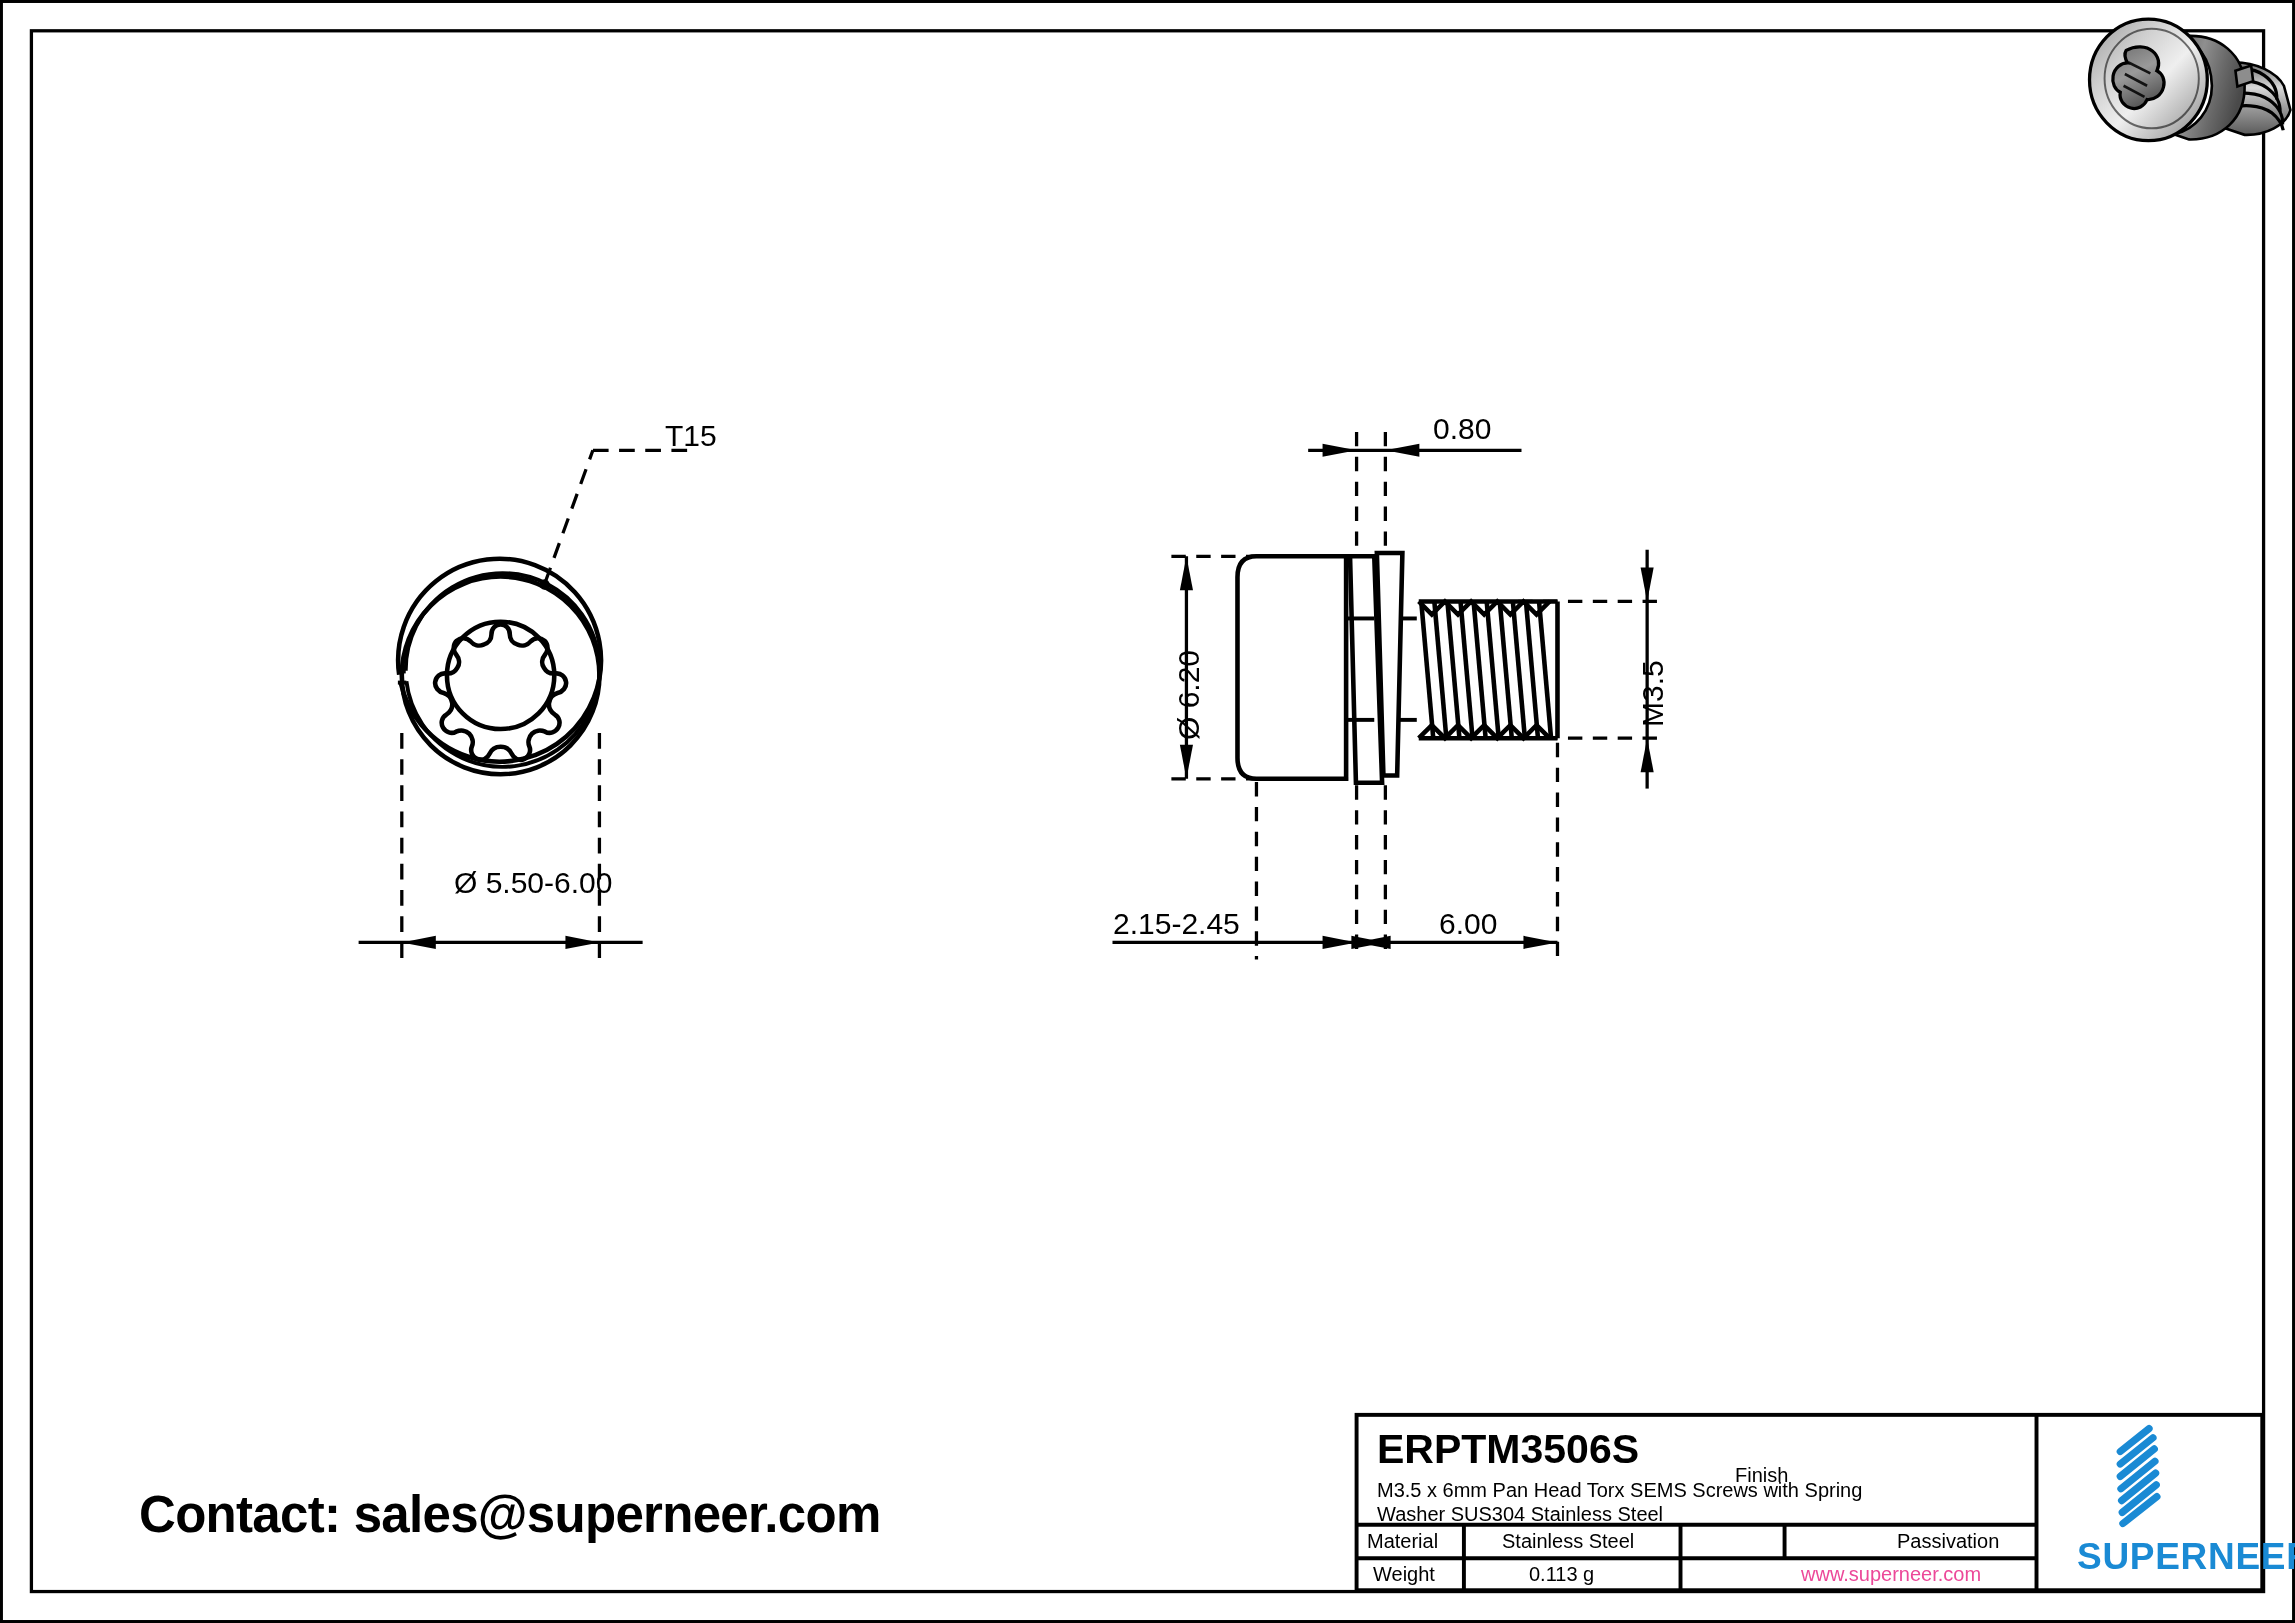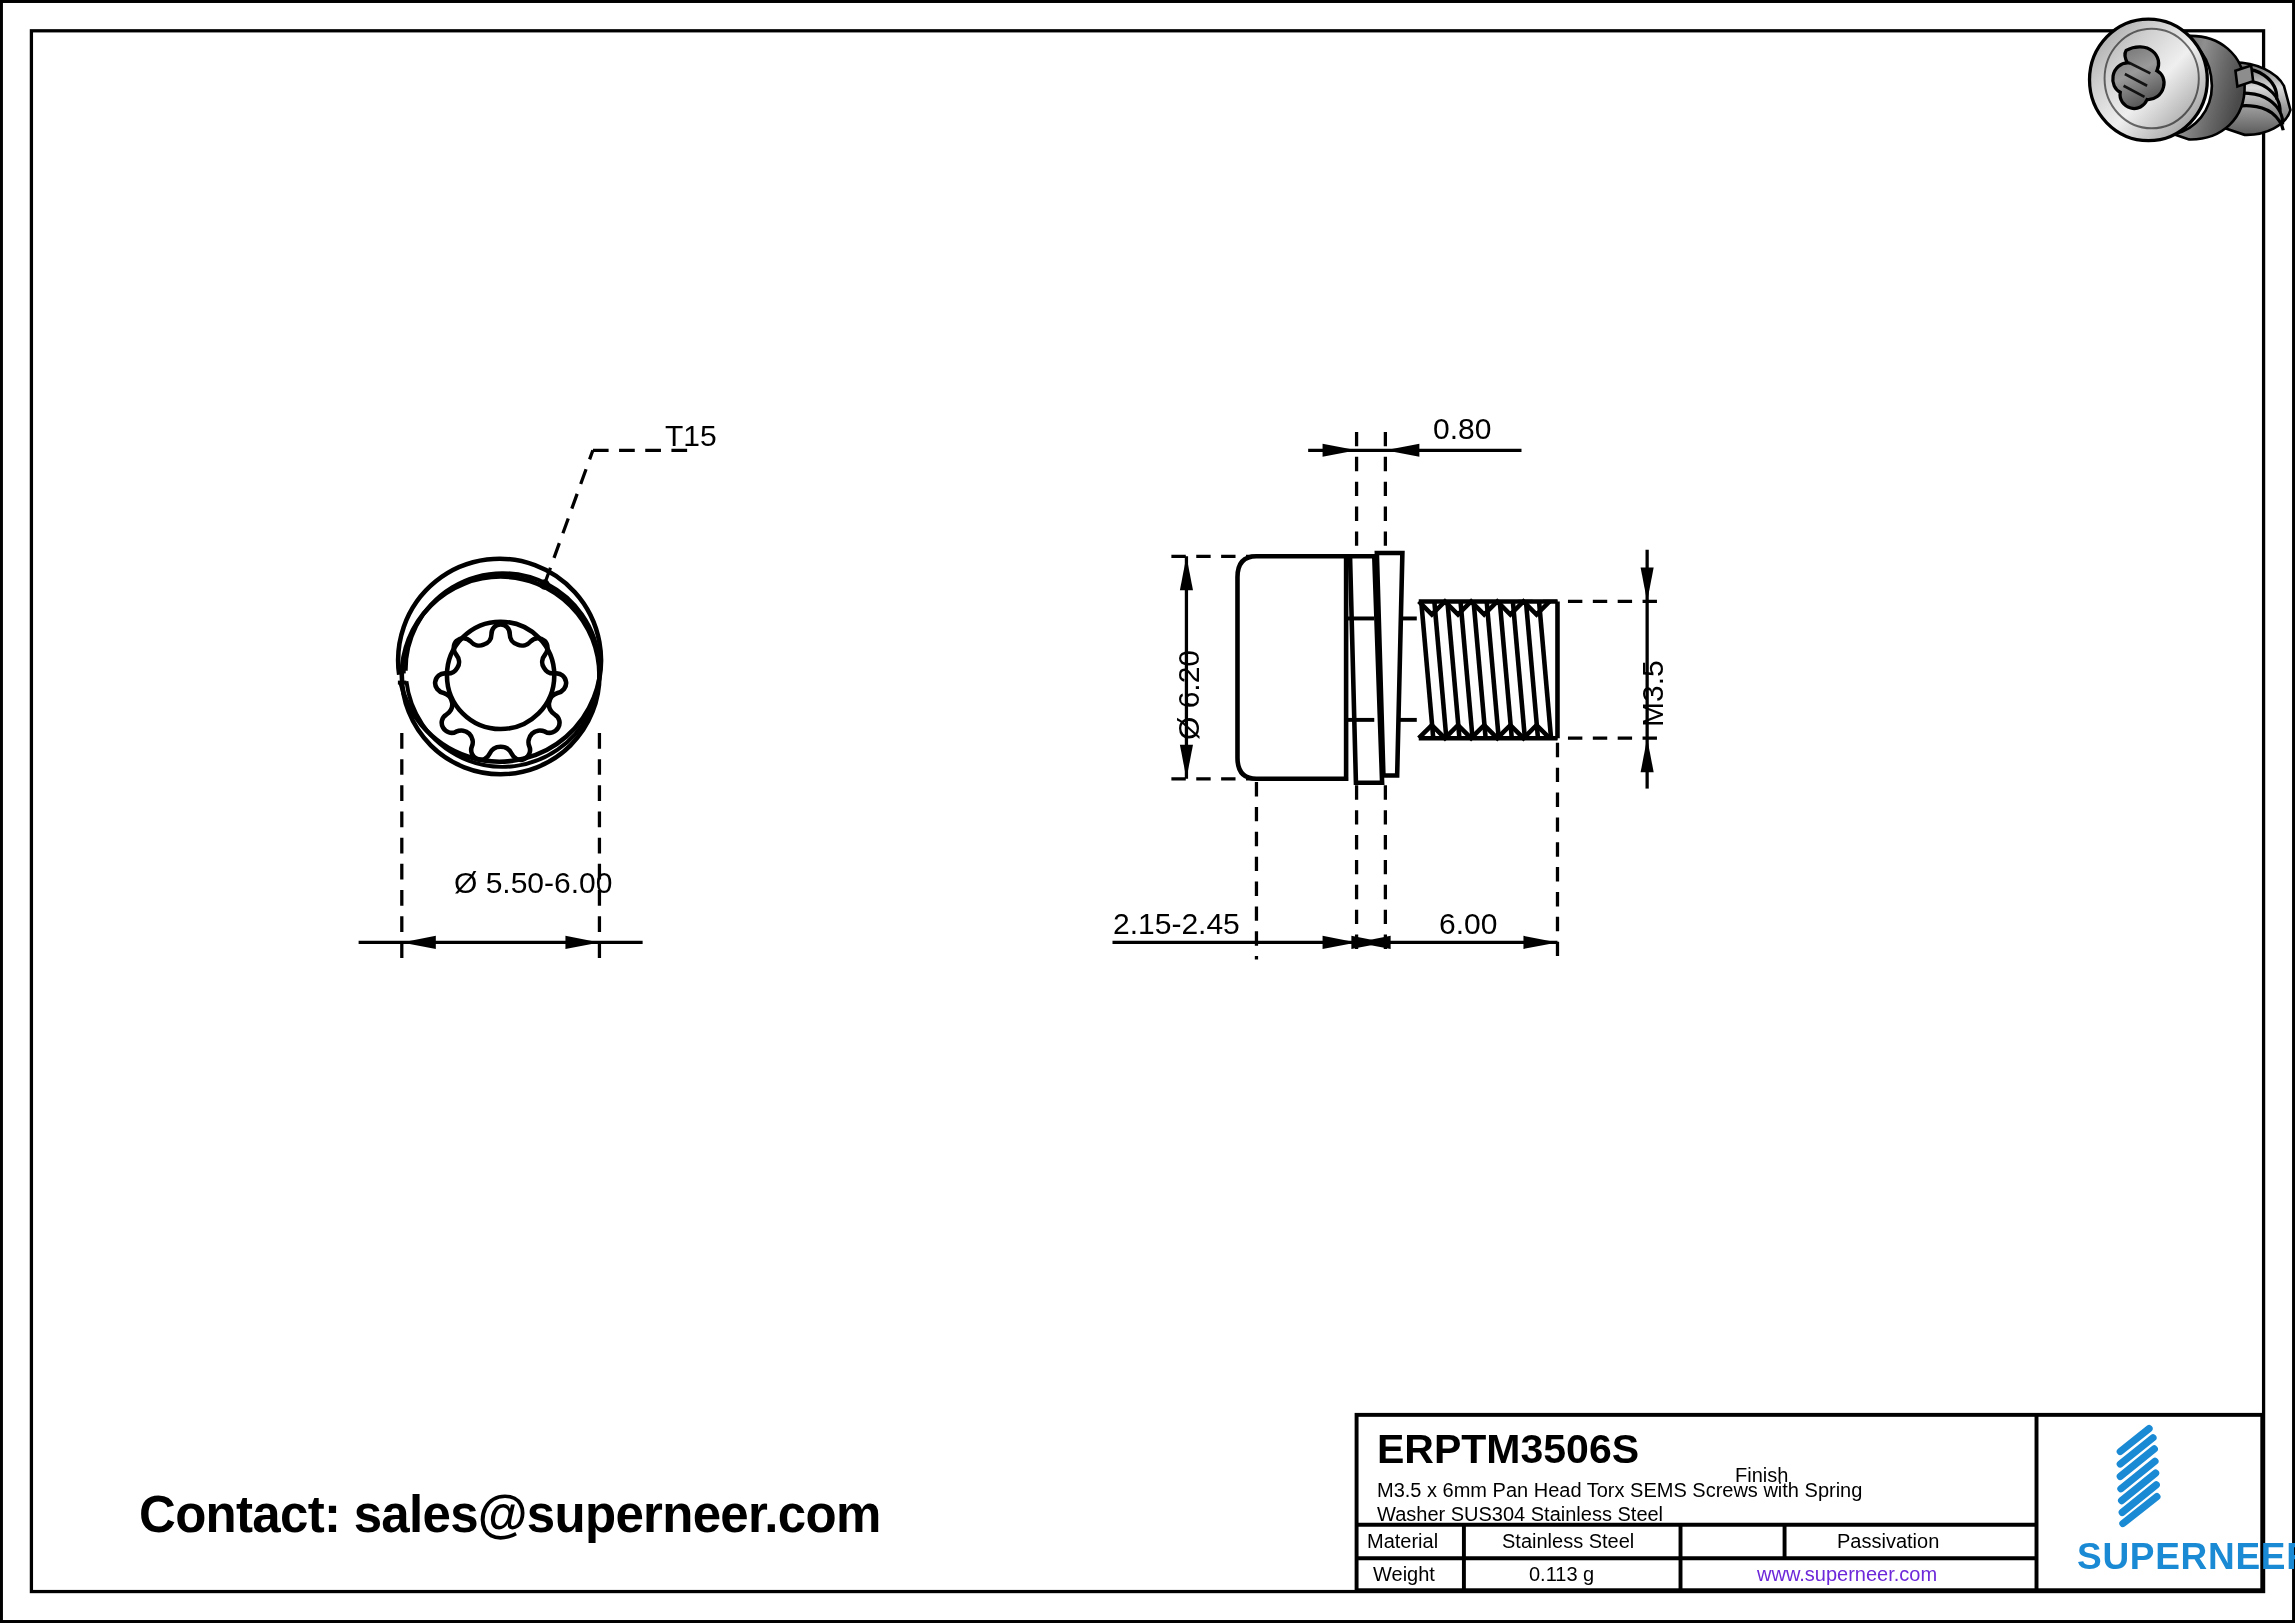--- a/index.html
+++ b/index.html
@@ -47,21 +47,22 @@
   .part-desc {
     font-size: 20px;
     line-height: 29px;
     font-weight: normal;
   }
   .cell-text {
     font-size: 20px;
   }
   .link-text {
     font-size: 20px;
-    color: #6d28d9;
+    color: #ec4899;
+    margin-left: 44px;
   }
   .dim-text {
     font-size: 30px;
   }
   .dim-text-rot {
     font-size: 30px;
     transform-origin: 0 0;
     transform: rotate(-90deg);
   }
   .logo-word {
@@ -376,21 +377,21 @@
     </g>
   </svg>
 
   <div class="txt part-number" style="left:1377px; top:1426px;">ERPTM3506S</div>
   <div class="txt part-desc" style="left:1377px; top:1476px;">M3.5 x 6mm Pan Head Torx SEMS Screws with Spring</div>
   <div class="txt part-desc" style="left:1377px; top:1500px;">Washer SUS304 Stainless Steel</div>
 
   <div class="txt cell-text" style="left:1367px; top:1530px;">Material</div>
   <div class="txt cell-text" style="left:1502px; top:1530px;">Stainless Steel</div>
   <div class="txt cell-text" style="left:1699px; top:1464px;margin-left:36px;">Finish</div>
-  <div class="txt cell-text" style="left:1837px; top:1530px;">Passivation</div>
+  <div class="txt cell-text" style="left:1897px; top:1530px;">Passivation</div>
 
   <div class="txt cell-text" style="left:1373px; top:1563px;">Weight</div>
   <div class="txt cell-text" style="left:1529px; top:1563px;">0.113 g</div>
   <a class="txt link-text" href="#" style="left:1757px; top:1563px; text-decoration:none;">www.superneer.com</a>
 
   <svg class="layer" viewBox="0 0 3507 2480" xmlns="http://www.w3.org/2000/svg">
     <g stroke="#1a8ad4" stroke-width="11" stroke-linecap="round">
       <line x1="3240" y1="2218" x2="3284" y2="2183"></line>
       <line x1="3240" y1="2237" x2="3290" y2="2197"></line>
       <line x1="3240" y1="2256" x2="3292" y2="2214"></line>

